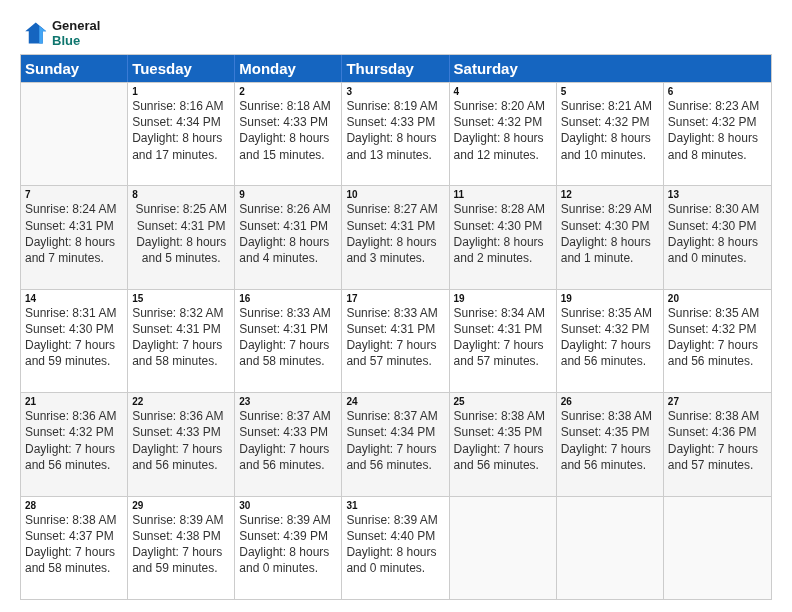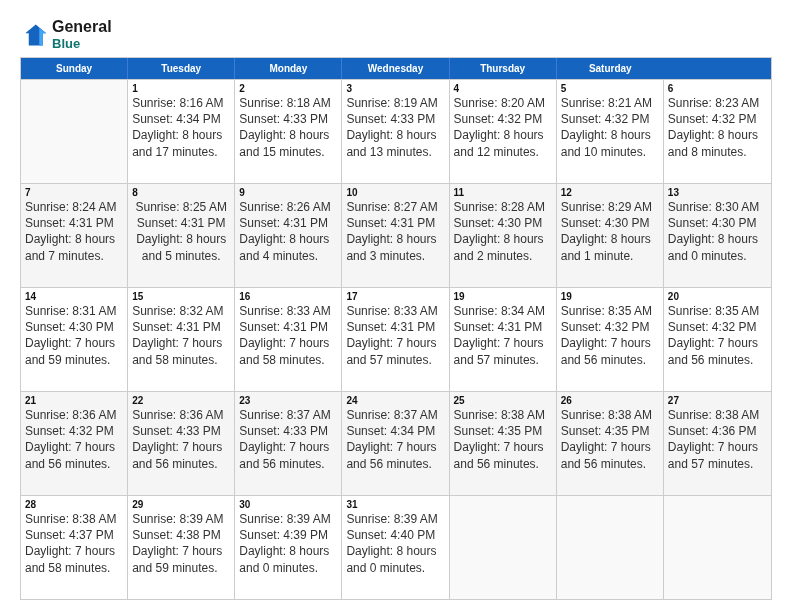--- a/index.html
+++ b/index.html
@@ -52,24 +52,24 @@
       flex-direction: column;
       border: 1px solid #ccc;
     }
     .cal-header-row {
       display: grid;
       grid-template-columns: repeat(7, 1fr);
       background: #1565c0;
     }
     .cal-header-cell {
       color: #fff;
-      font-size: 10px;
+      font-size: 15px;
       font-weight: bold;
       padding: 5px 4px;
-      text-align: center;
+      text-align: left;
       border-right: 1px solid #3a7bd5;
     }
     .cal-header-cell:last-child { border-right: none; }
     .cal-body {
       flex: 1;
       display: flex;
       flex-direction: column;
     }
     .cal-row {
       display: grid;
@@ -111,36 +111,35 @@
 
 <div class="page">
   <div class="header">
     <div class="logo">
       <svg class="logo-icon" viewBox="0 0 32 32">
         <rect x="0" y="0" width="32" height="32" fill="white"></rect>
         <polygon points="18,4 30,14 26,14 26,28 10,28 10,14 6,14" fill="#1565c0"></polygon>
         <polygon points="22,8 30,14 26,14 26,28 22,28" fill="#42a5f5"></polygon>
       </svg>
       <div>
-        <div style="font-size:16px;font-weight:bold;color:#1a1a1a;">General</div>
+        <div style="font-size:13px;font-weight:bold;color:#1a1a1a;">General</div>
         <div style="font-size:13px;font-weight:bold;color:#0f766e;">Blue</div>
       </div>
     </div>
     <div class="title-block">
       <div class="month-title"></div>
       <div class="location-title"></div>
     </div>
   </div>
 
   <div class="calendar">
     <div class="cal-header-row">
       <div class="cal-header-cell">Sunday</div>
       <div class="cal-header-cell">Tuesday</div>
       <div class="cal-header-cell">Monday</div>
-      <div class="cal-header-cell">Wednesday</div>
       <div class="cal-header-cell">Thursday</div>
       <div class="cal-header-cell">Saturday</div>
     </div>
     <div class="cal-body" id="cal-body">
     <div class="cal-row">
           <div class="cal-cell cell-empty"></div>
           <div class="cal-cell">
             <div class="cell-date">1</div>
             <div class="cell-info" style="white-space: pre-line;">Sunrise: 8:16 AM
 Sunset: 4:34 PM

